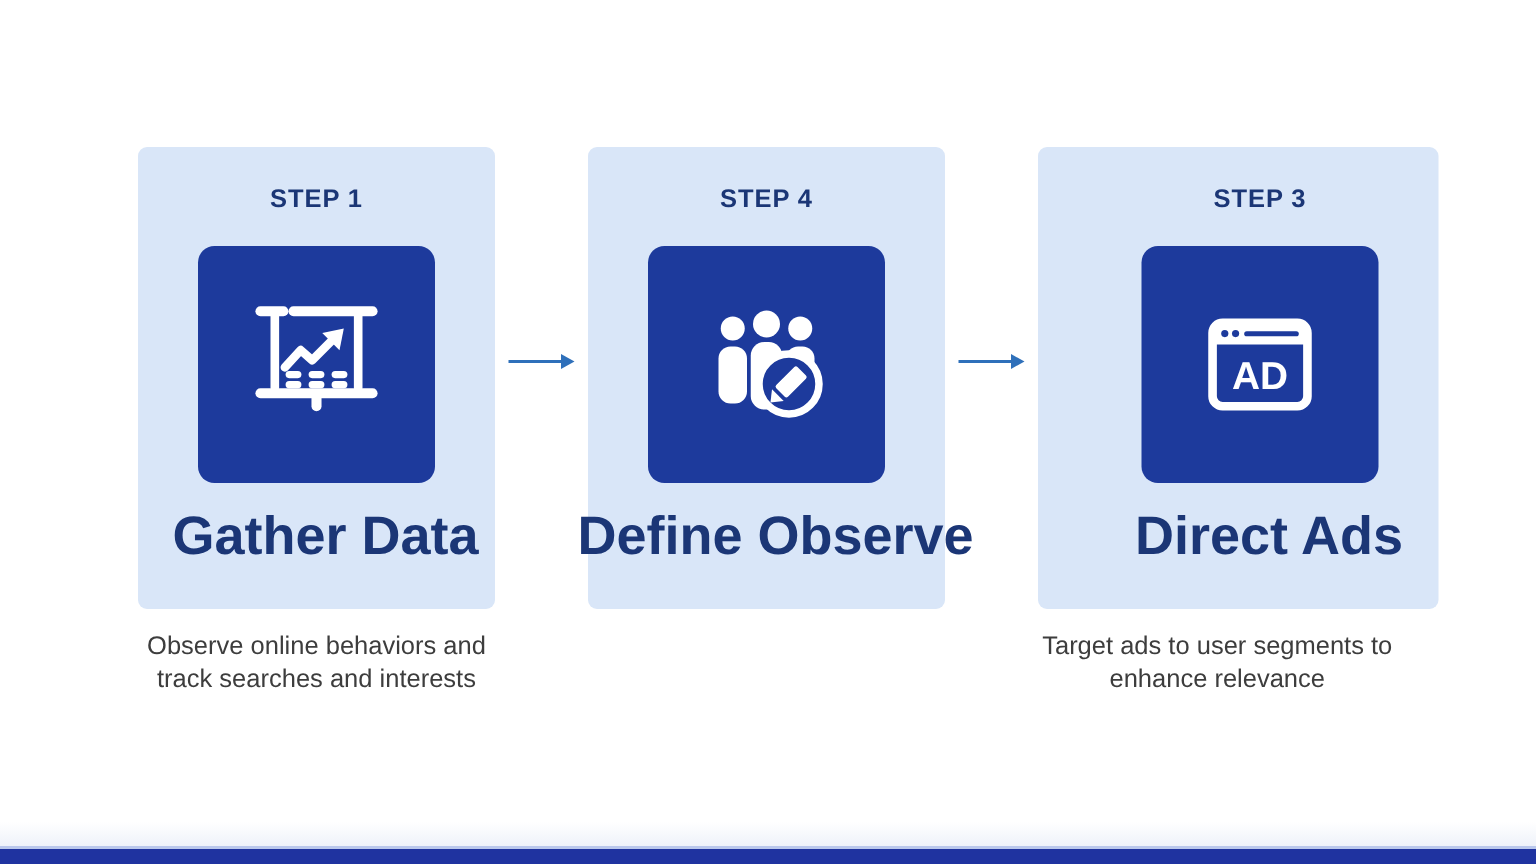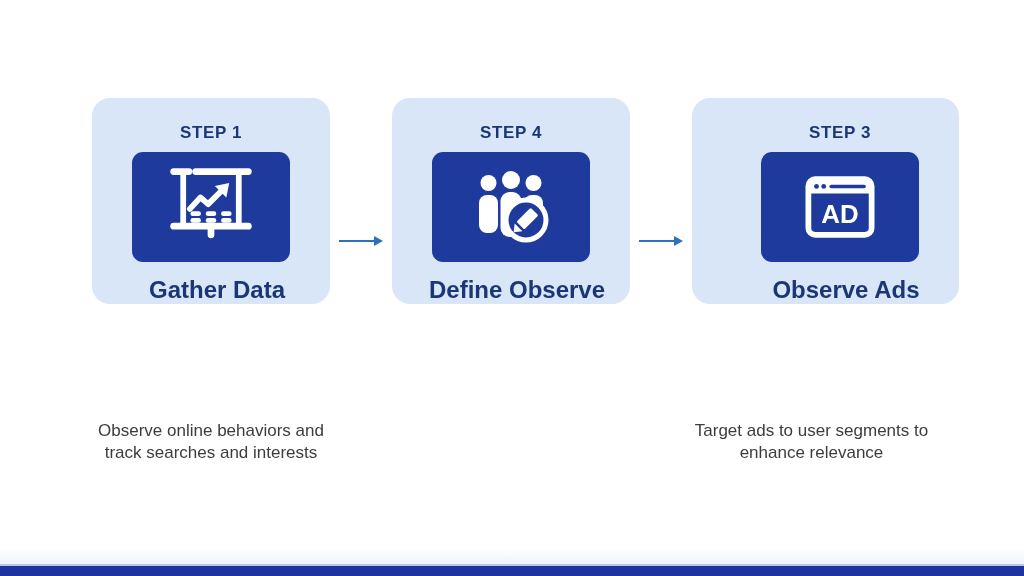--- a/index.html
+++ b/index.html
@@ -1,37 +1,37 @@
 <!DOCTYPE html>
 <html><head>
 <meta charset="utf-8">
 <style>
   html,body{margin:0;padding:0;background:#fff;}
   .canvas{
     position:relative;width:1024px;height:576px;overflow:hidden;background:#ffffff;
     font-family:"Liberation Sans",sans-serif;
   }
   .step-card{
-    position:absolute;top:98px;width:238px;height:206px;
-    background:#d9e6f8;border-radius:18px;
+    position:absolute;top:98px;width:238px;height:308px;
+    background:#d9e6f8;border-radius:6px;
     display:flex;flex-direction:column;align-items:center;
   }
   .step-card.c1{left:92px;}
   .step-card.c2{left:392px;}
   .step-card.c3{left:692px;padding-left:29px;}
   .step-label{
     margin-top:24px;height:22px;line-height:22px;
     font-size:17px;font-weight:bold;letter-spacing:.6px;color:#1b3676;
   }
   .icon-tile{
-    margin-top:8px;width:158px;height:158px;border-radius:11px;
+    margin-top:20px;width:158px;height:158px;border-radius:11px;
     background:#1d3a9c;display:flex;align-items:center;justify-content:center;
   }
   .step-title{
-    margin-top:14px;font-size:24px;font-weight:bold;color:#1b3676;white-space:nowrap;margin-left:12px;
+    margin-top:14px;font-size:36px;font-weight:bold;color:#1b3676;white-space:nowrap;margin-left:12px;
   }
   .arrow{position:absolute;top:233px;width:46px;height:16px;}
   .arrow.a1{left:338px;}
   .arrow.a2{left:638px;}
   .desc{
     position:absolute;top:403px;
     font-size:17px;line-height:22px;font-weight:normal;color:#3d3d3d;
     text-align:center;
   }
   .desc.d1{left:96px;width:230px;}
@@ -121,21 +121,21 @@
         <rect x="15" y="19" width="66" height="58" rx="7" fill="none" stroke="#ffffff" stroke-width="6"></rect>
         <path d="M15 26 a7 7 0 0 1 7 -7 h52 a7 7 0 0 1 7 7 v8 H15 Z" fill="#ffffff"></path>
         <g fill="#1d3a9c">
           <circle cx="23.5" cy="26.5" r="2.5"></circle>
           <circle cx="31" cy="26.5" r="2.5"></circle>
           <rect x="37" y="24.8" width="38" height="3.6" rx="1.8"></rect>
         </g>
         <text x="48" y="65" text-anchor="middle" font-family="Liberation Sans, sans-serif" font-size="27" font-weight="bold" fill="#ffffff">AD</text>
       </svg>
     </div>
-    <div class="step-title">Observe Ads</div>
+    <div class="step-title">Direct Ads</div>
   </section>
 
   <p class="desc d1">Observe online behaviors and track searches and interests</p>
   <p class="desc d3">Target ads to user segments to enhance relevance</p>
 
   <div class="footer-fade"></div>
   <div class="footer-line"></div>
   <div class="footer-bar"></div>
 
 </div>

